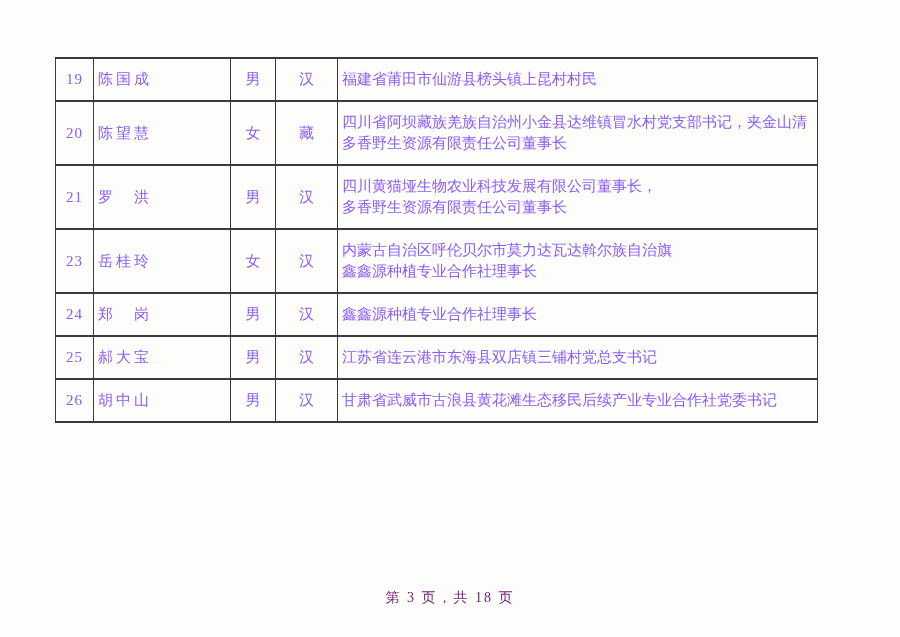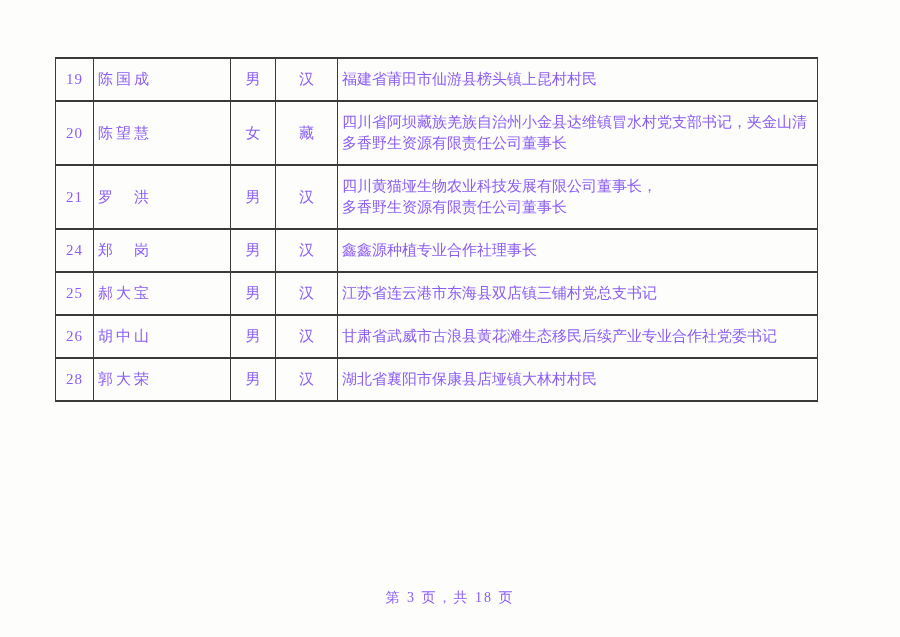--- a/index.html
+++ b/index.html
@@ -58,21 +58,21 @@
   td.c-desc div {
     white-space: nowrap;
   }
   .footer {
     position: absolute;
     left: 0;
     top: 589px;
     width: 900px;
     text-align: center;
     font-size: 14px;
-    color: #8b5cf6;
+    color: #701a75;
     letter-spacing: 2px;
   }
 </style>
 </head>
 <body>
 
 <div class="page">
 
   <table class="roster">
     <colgroup>
@@ -109,20 +109,30 @@
     <td class="c-name">罗　洪</td>
     <td class="c-gender">男</td>
     <td class="c-eth">汉</td>
     <td class="c-desc">
             <div>四川黄猫垭生物农业科技发展有限公司董事长，</div>
             <div>多香野生资源有限责任公司董事长</div>
           </td>
   </tr>
 
 
+  <tr>
+    <td class="c-no">23</td>
+    <td class="c-name">岳桂玲</td>
+    <td class="c-gender">女</td>
+    <td class="c-eth">汉</td>
+    <td class="c-desc">
+            <div>内蒙古自治区呼伦贝尔市莫力达瓦达斡尔族自治旗</div>
+            <div>鑫鑫源种植专业合作社理事长</div>
+          </td>
+  </tr>
 
   <tr>
     <td class="c-no">24</td>
     <td class="c-name">郑　岗</td>
     <td class="c-gender">男</td>
     <td class="c-eth">汉</td>
     <td class="c-desc">
             <div>鑫鑫源种植专业合作社理事长</div>
           </td>
   </tr>
@@ -141,27 +151,18 @@
     <td class="c-no">26</td>
     <td class="c-name">胡中山</td>
     <td class="c-gender">男</td>
     <td class="c-eth">汉</td>
     <td class="c-desc">
             <div>甘肃省武威市古浪县黄花滩生态移民后续产业专业合作社党委书记</div>
           </td>
   </tr>
 
 
-  <tr>
-    <td class="c-no">28</td>
-    <td class="c-name">郭大荣</td>
-    <td class="c-gender">男</td>
-    <td class="c-eth">汉</td>
-    <td class="c-desc">
-            <div>湖北省襄阳市保康县店垭镇大林村村民</div>
-          </td>
-  </tr>
 </tbody>
   </table>
 
   <div class="footer">第 3 页，共 18 页</div>
 
 </div>
 
 </body></html>

